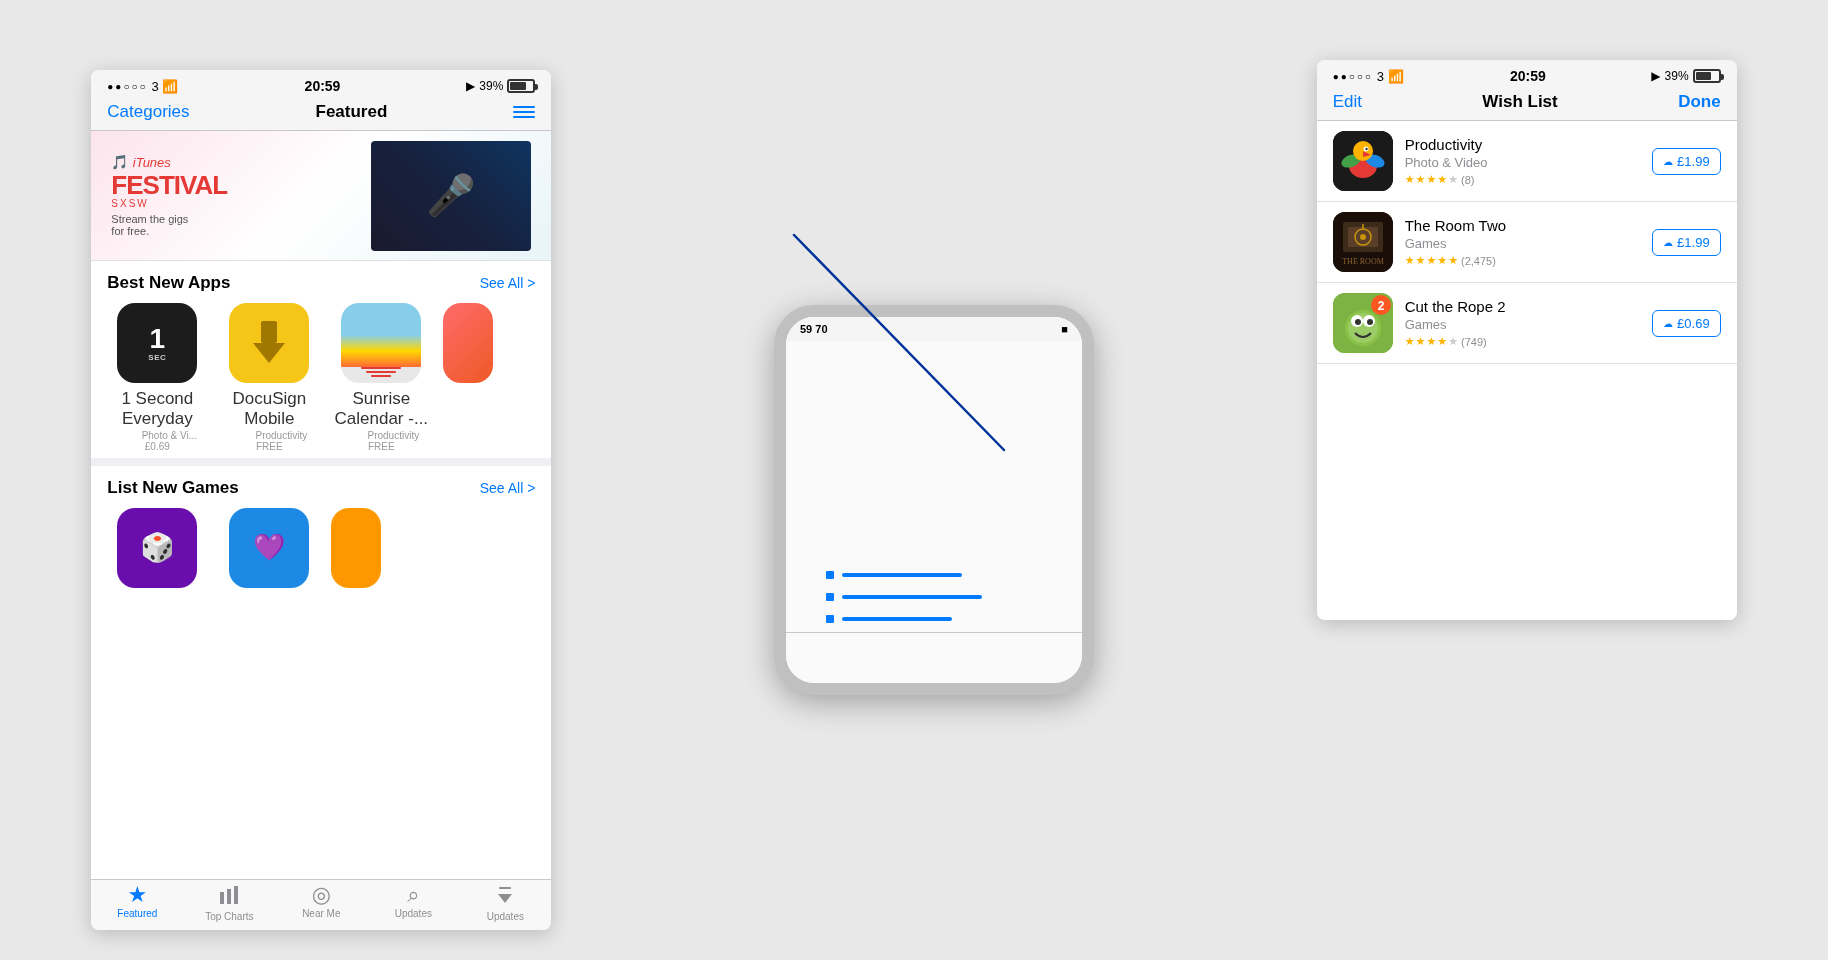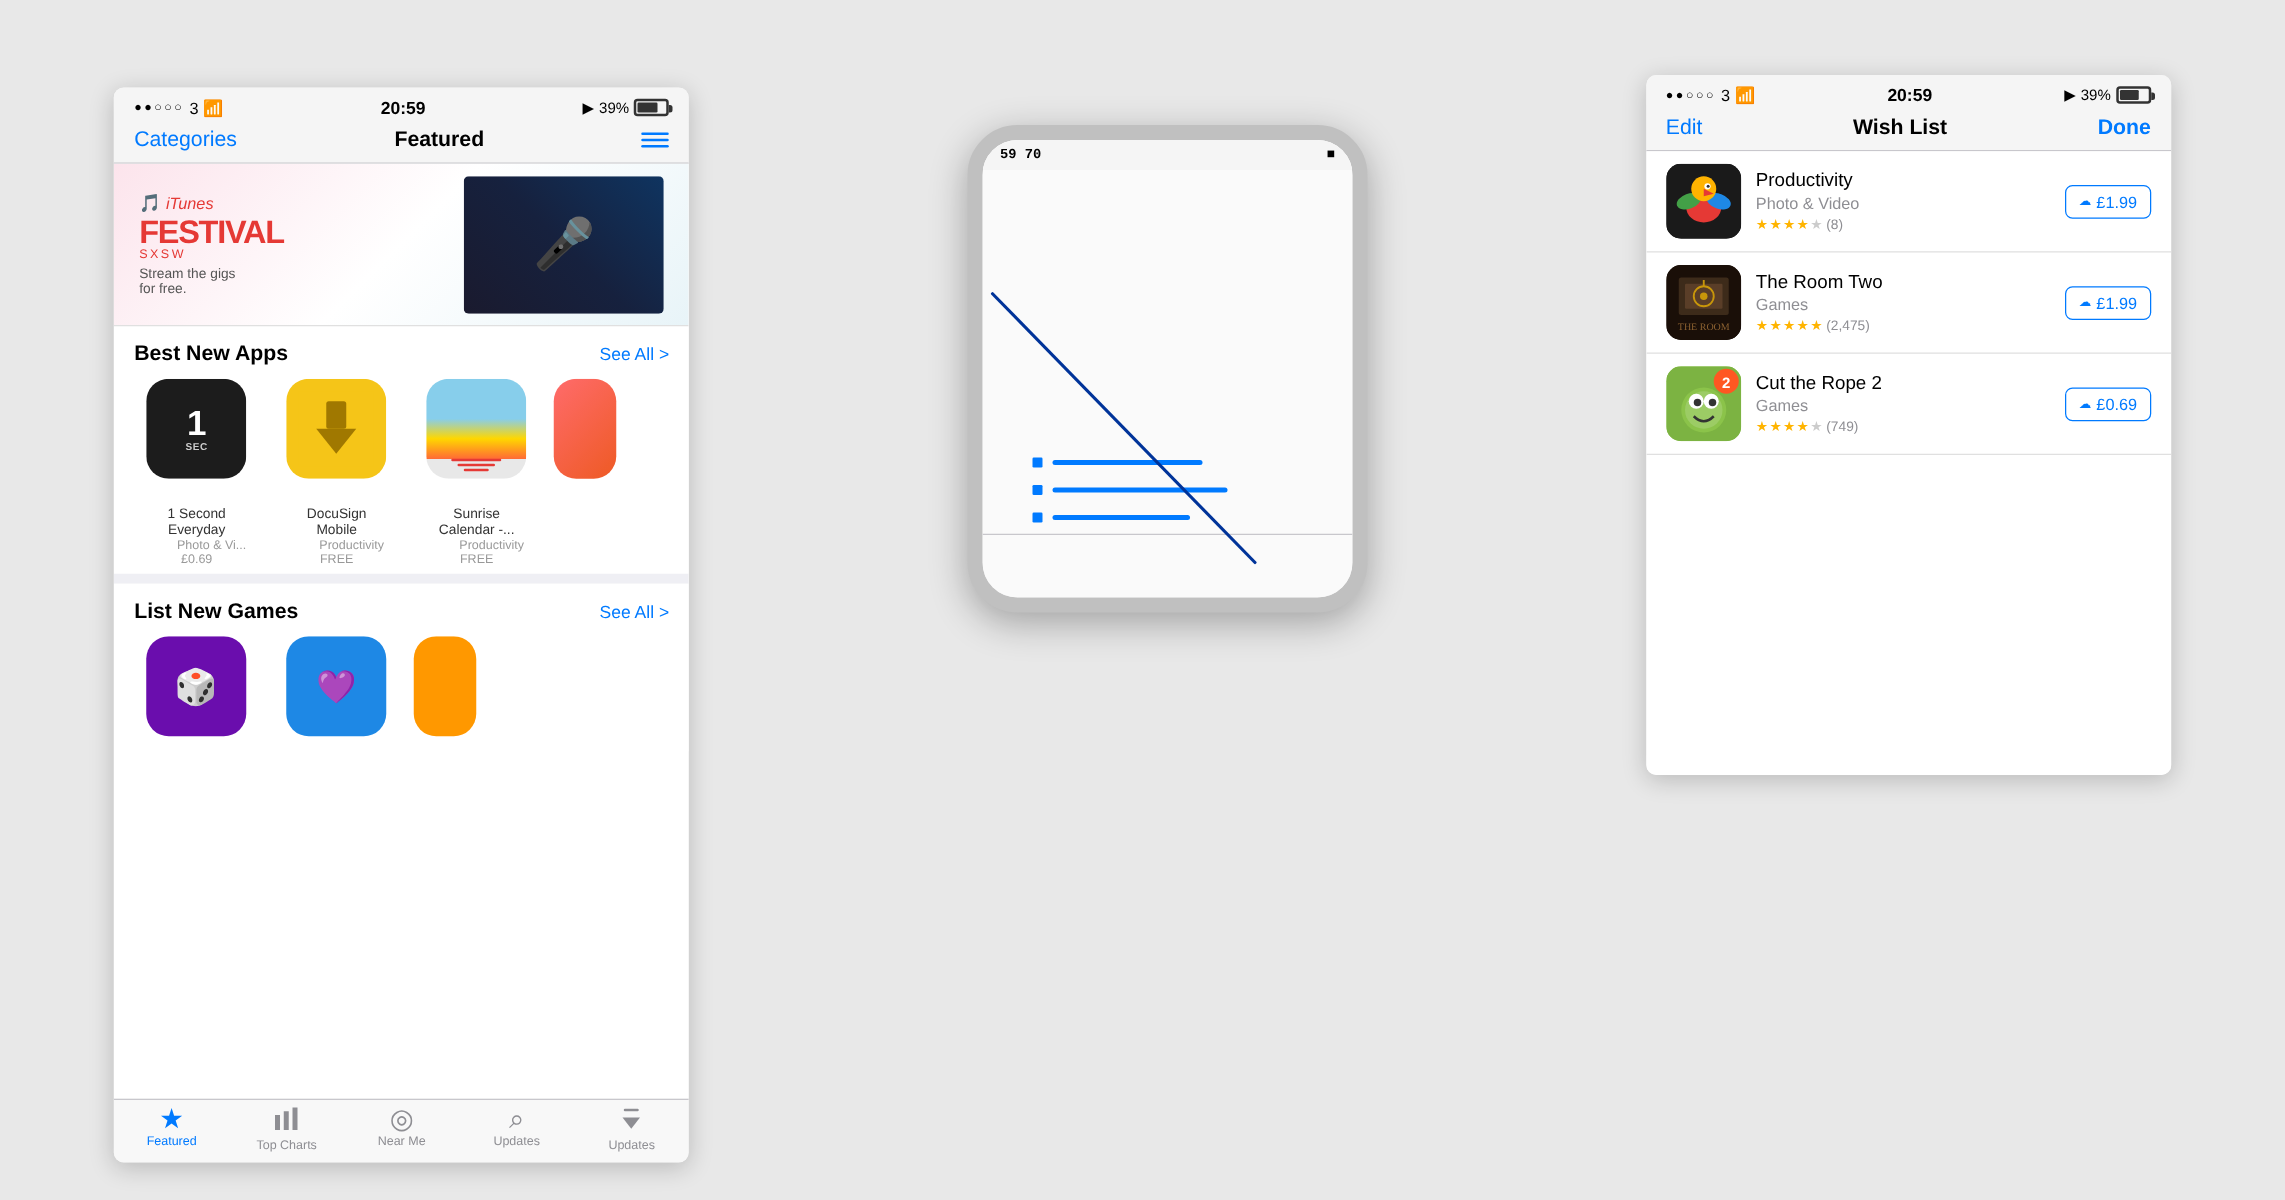--- a/index.html
+++ b/index.html
@@ -225,25 +225,24 @@
 
     
     .icon-1se {
       background: #1a1a1a;
       color: #fff;
       font-size: 24px;
       font-weight: 900;
     }
 
     .app-name {
-      font-size: 11px;
+      font-size: 17px;
       color: #333;
       text-align: center;
       line-height: 1.2;
-      margin-top: 16px;
     }
     .app-category {
       font-size: 10px;
       color: #999;
       text-align: center;
       padding-left: 24px;
     }
     .app-price {
       font-size: 10px;
       color: #999;
@@ -805,21 +804,21 @@
           <svg width="22" height="22" viewBox="0 0 22 22" fill="none">
             <rect x="5" y="3" width="12" height="2" rx="1" fill="#8e8e93"></rect>
             <polygon points="11,19 4,10 18,10" fill="#8e8e93"></polygon>
           </svg>
         </span>
         <span class="tab-label">Updates</span>
       </div>
     </div>
   </div>
 
-  <div style="position:relative; display:flex; justify-content:center; width:400px; height:800px; margin-top:40px;font-family:Liberation Mono, monospace;">
+  <div style="position:relative; display:flex; align-items:center; justify-content:center; width:400px; height:800px; margin-top:40px;">
 
     <svg style="position:absolute; top:0; left:-200px; width:700px; height:500px; pointer-events:none; z-index:20;" viewBox="0 0 700 500">
       <line x1="260" y1="135" x2="470" y2="350" stroke="#003399" stroke-width="2.5" stroke-linecap="round"></line>
     </svg>
 
     <div class="phone-zoom">
       <div class="phone-zoom-inner">
 
         <div class="zoom-status">
           <span>59 70</span>

